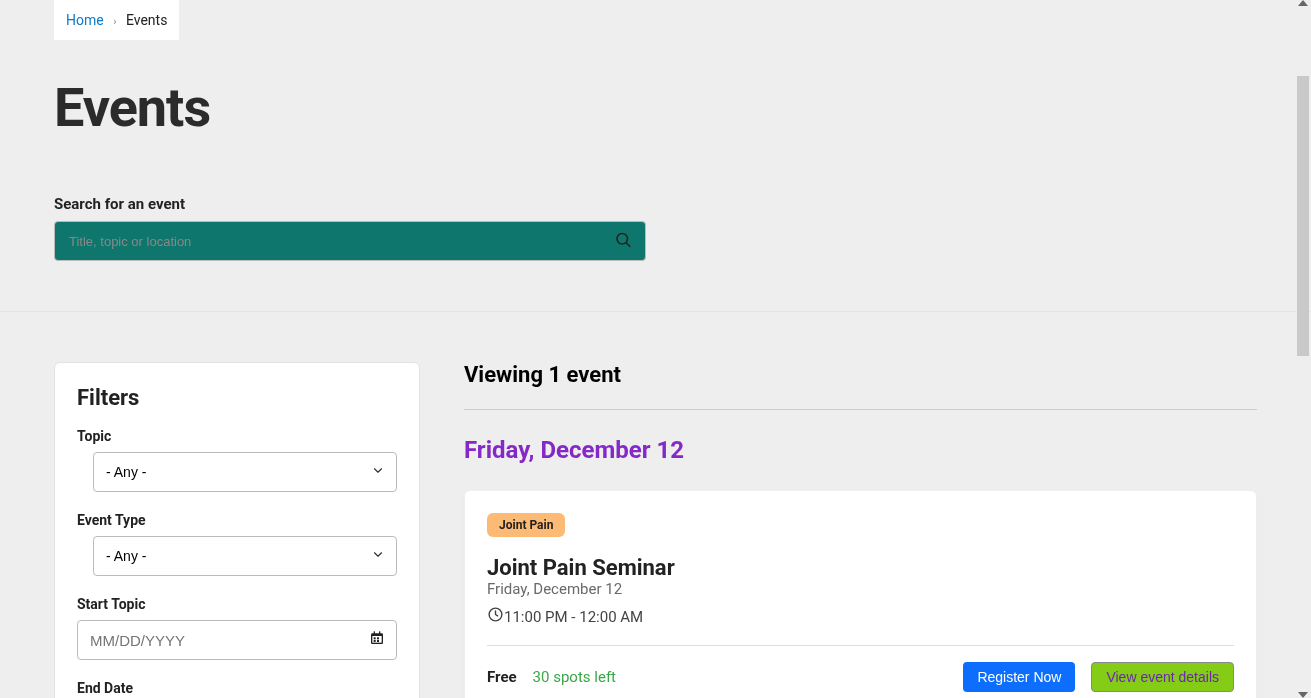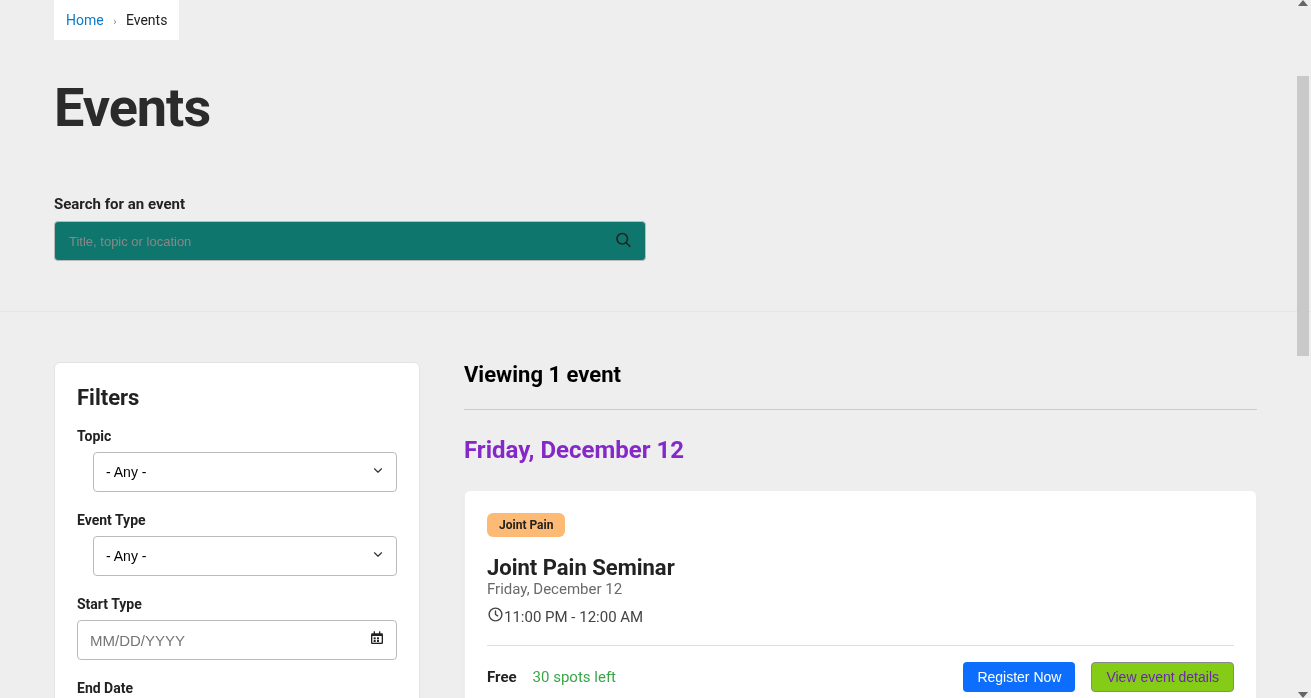--- a/index.html
+++ b/index.html
@@ -299,21 +299,21 @@
         </select>
         <span class="select-chevron">
           <svg width="14" height="14" viewBox="0 0 24 24" fill="none" stroke="#333" stroke-width="2" stroke-linecap="round" stroke-linejoin="round">
               <polyline points="6 9 12 15 18 9"></polyline>
             </svg>
         </span>
       </div>
     </div>
 
     <div class="filter-group">
-      <label class="filter-label">Start Type</label>
+      <label class="filter-label">Start Topic</label>
       <div class="date-wrap">
         <input class="filter-date" type="text" placeholder="MM/DD/YYYY" style="">
         <span class="calendar-icon">
           <svg width="16" height="16" viewBox="0 0 24 24" fill="#222">
               <rect x="3" y="5" width="18" height="16" rx="2" fill="#222"></rect>
               <rect x="5" y="9" width="14" height="10" fill="#fff"></rect>
               <rect x="7" y="2" width="2" height="5" fill="#222"></rect>
               <rect x="15" y="2" width="2" height="5" fill="#222"></rect>
               <rect x="7" y="11" width="3" height="3" fill="#222"></rect>
               <rect x="12" y="11" width="3" height="3" fill="#222"></rect>

